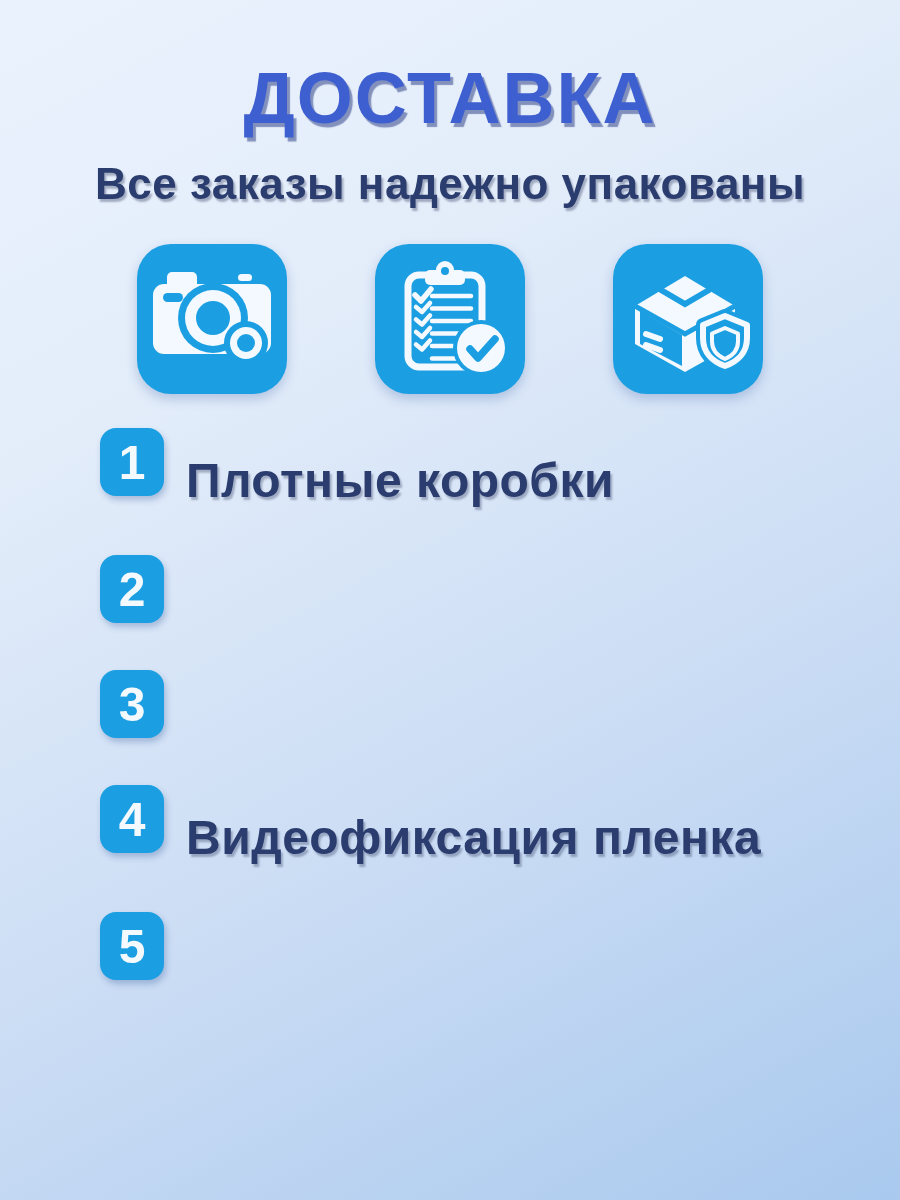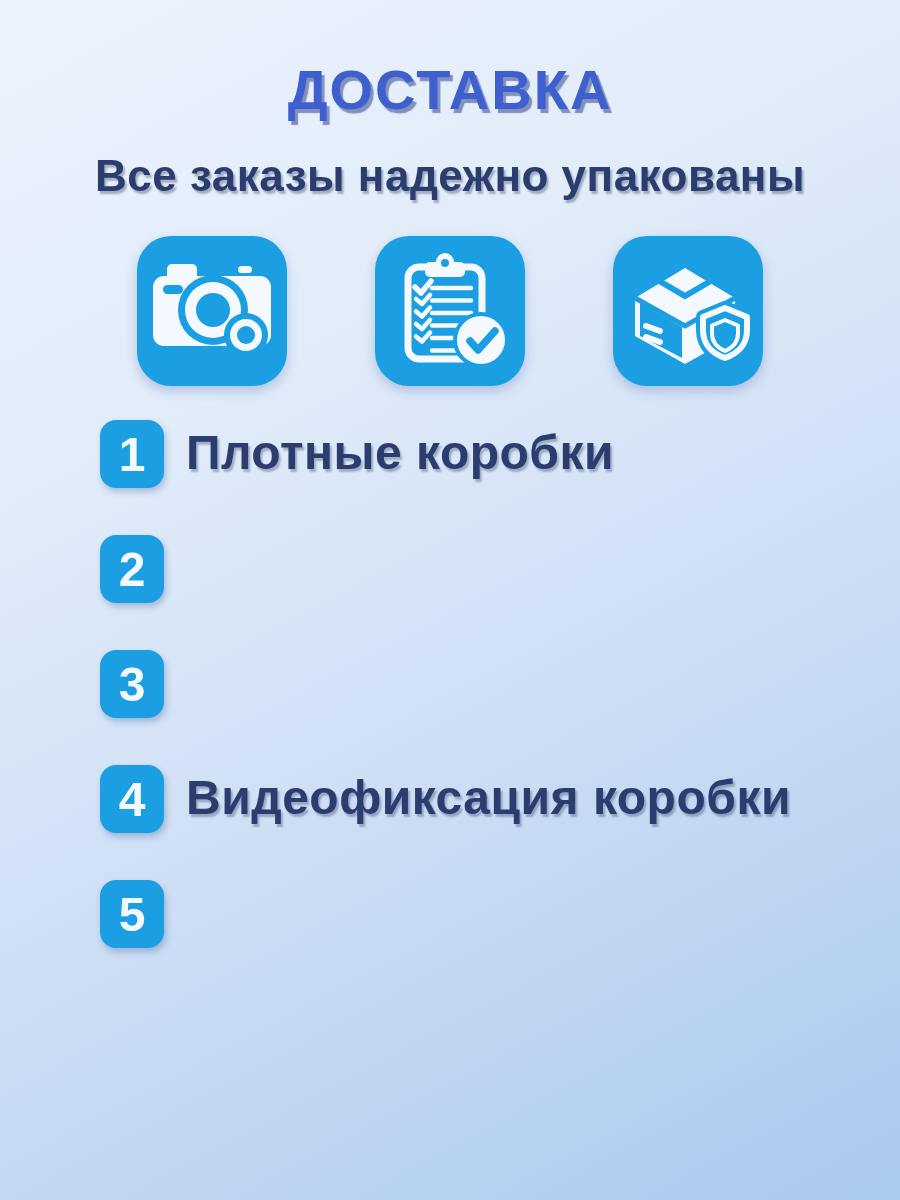--- a/index.html
+++ b/index.html
@@ -8,29 +8,29 @@
     height: 1200px;
     overflow: hidden;
     font-family: "Liberation Sans", sans-serif;
     background: linear-gradient(152deg, #eaf2fd 0%, #e3edfa 28%, #cadcf4 64%, #a9c9ee 100%);
   }
   .poster { width: 900px; height: 1200px; position: relative; }
 
   .title {
     margin: 62px 0 0 0;
     text-align: center;
-    font-size: 56px;
+    font-size: 72px;
     line-height: 1;
     font-weight: bold;
     letter-spacing: 2px;
     color: #3e5fd0;
     text-shadow: 3px 4px 1px rgba(32, 50, 125, 0.5);
   }
   .subtitle {
-    margin-top: 36px;
+    margin-top: 28px;
     text-align: center;
     font-size: 44px;
     line-height: 1;
     font-weight: bold;
     letter-spacing: 0.5px;
     color: #2b3c6e;
     text-shadow: 2px 3px 2px rgba(22, 32, 72, 0.32);
   }
 
   .icons-row {
@@ -67,20 +67,21 @@
   .item-text {
     margin-left: 22px;
     padding-top: 5px;
     font-size: 48px;
     font-weight: bold;
     line-height: 1.15;
     letter-spacing: 0.5px;
     color: #2b3c6e;
     white-space: pre-line;
     text-shadow: 2px 3px 2px rgba(22, 32, 72, 0.3);
+    margin-top: 20px;
   }
 </style>
 </head>
 <body>
 
 <div class="poster">
 
   <h1 class="title">ДОСТАВКА</h1>
 
   <div class="subtitle">Все заказы надежно упакованы</div>
@@ -155,21 +156,21 @@
     <div class="item">
       <div class="badge">2</div>
     </div>
 
     <div class="item">
       <div class="badge">3</div>
     </div>
 
     <div class="item">
       <div class="badge">4</div>
-      <div class="item-text">Видеофиксация коробки</div>
+      <div class="item-text">Видеофиксация пленка</div>
     </div>
 
     <div class="item">
       <div class="badge">5</div>
     </div>
 
   </div>
 
 </div>
 

